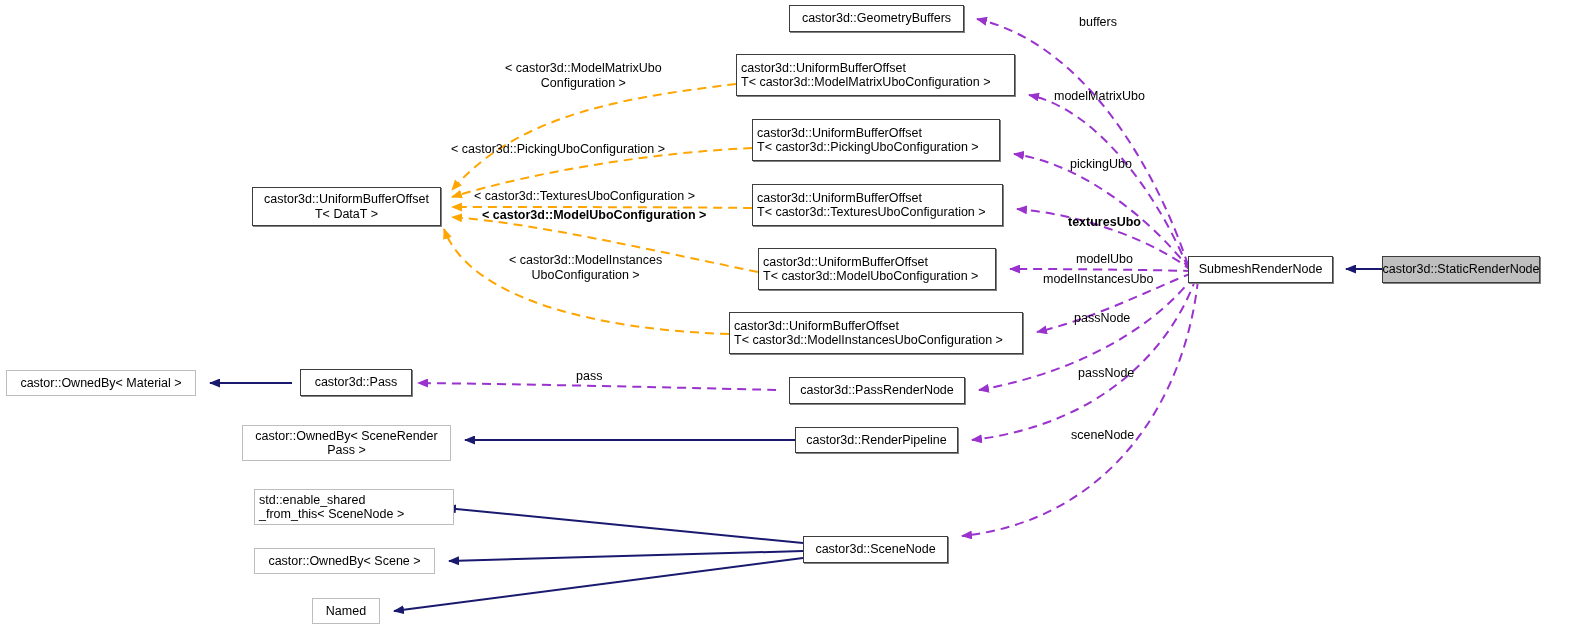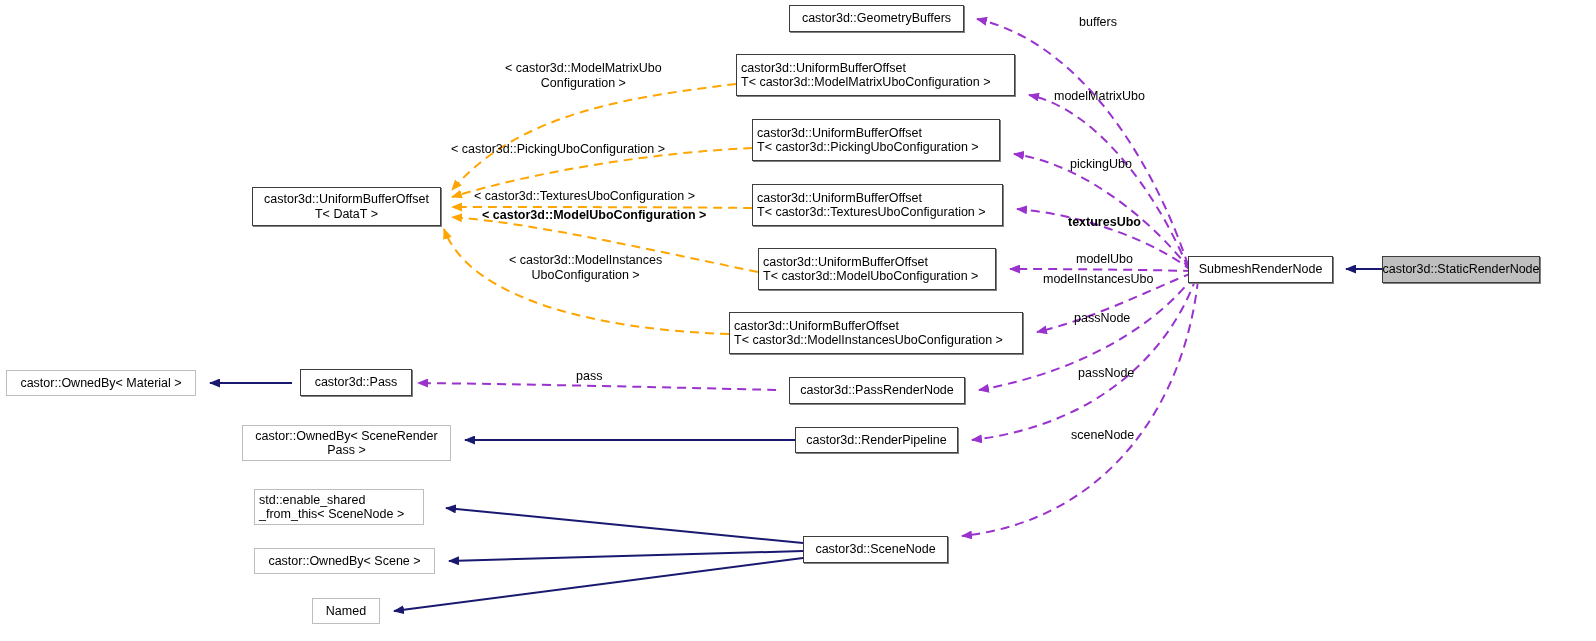--- a/index.html
+++ b/index.html
@@ -128,21 +128,21 @@
       <div class="node strong" style="left: 729px; top: 312px; width: 294px; height: 42px; justify-content: flex-start; text-align: left;"><span>castor3d::UniformBufferOffset
 T&lt; castor3d::ModelInstancesUboConfiguration &gt;</span></div>
       <div class="node strong" style="left: 252px; top: 187px; width: 189px; height: 39px;"><span>castor3d::UniformBufferOffset
 T&lt; DataT &gt;</span></div>
       <div class="node plain" style="left: 6px; top: 370px; width: 190px; height: 26px;"><span>castor::OwnedBy&lt; Material &gt;</span></div>
       <div class="node strong" style="left: 300px; top: 369px; width: 112px; height: 27px;"><span>castor3d::Pass</span></div>
       <div class="node strong" style="left: 789px; top: 377px; width: 176px; height: 27px;"><span>castor3d::PassRenderNode</span></div>
       <div class="node plain" style="left: 242px; top: 425px; width: 209px; height: 36px;"><span>castor::OwnedBy&lt; SceneRender
 Pass &gt;</span></div>
       <div class="node strong" style="left: 795px; top: 427px; width: 163px; height: 26px;"><span>castor3d::RenderPipeline</span></div>
-      <div class="node plain" style="left: 254px; top: 489px; width: 170px; height: 36px; justify-content: flex-start; text-align: left;"><span>std::enable_shared
+      <div class="node plain" style="left: 254px; top: 489px; width: 200px; height: 36px; justify-content: flex-start; text-align: left;"><span>std::enable_shared
 _from_this&lt; SceneNode &gt;</span></div>
       <div class="node plain" style="left: 254px; top: 548px; width: 181px; height: 26px;"><span>castor::OwnedBy&lt; Scene &gt;</span></div>
       <div class="node strong" style="left: 803px; top: 536px; width: 145px; height: 27px;"><span>castor3d::SceneNode</span></div>
       <div class="node plain" style="left: 312px; top: 598px; width: 68px; height: 26px;"><span>Named</span></div>
       <div class="node strong" style="left: 1188px; top: 256px; width: 145px; height: 27px;"><span>SubmeshRenderNode</span></div>
       <div class="node current" style="left: 1382px; top: 256px; width: 158px; height: 27px;"><span>castor3d::StaticRenderNode</span></div>
     </div>
   <div id="labels-layer">
       <div class="edge-label" style="left: 1079px; top: 15px;">buffers</div>
       <div class="edge-label" style="left: 1054px; top: 89px;">modelMatrixUbo</div>

